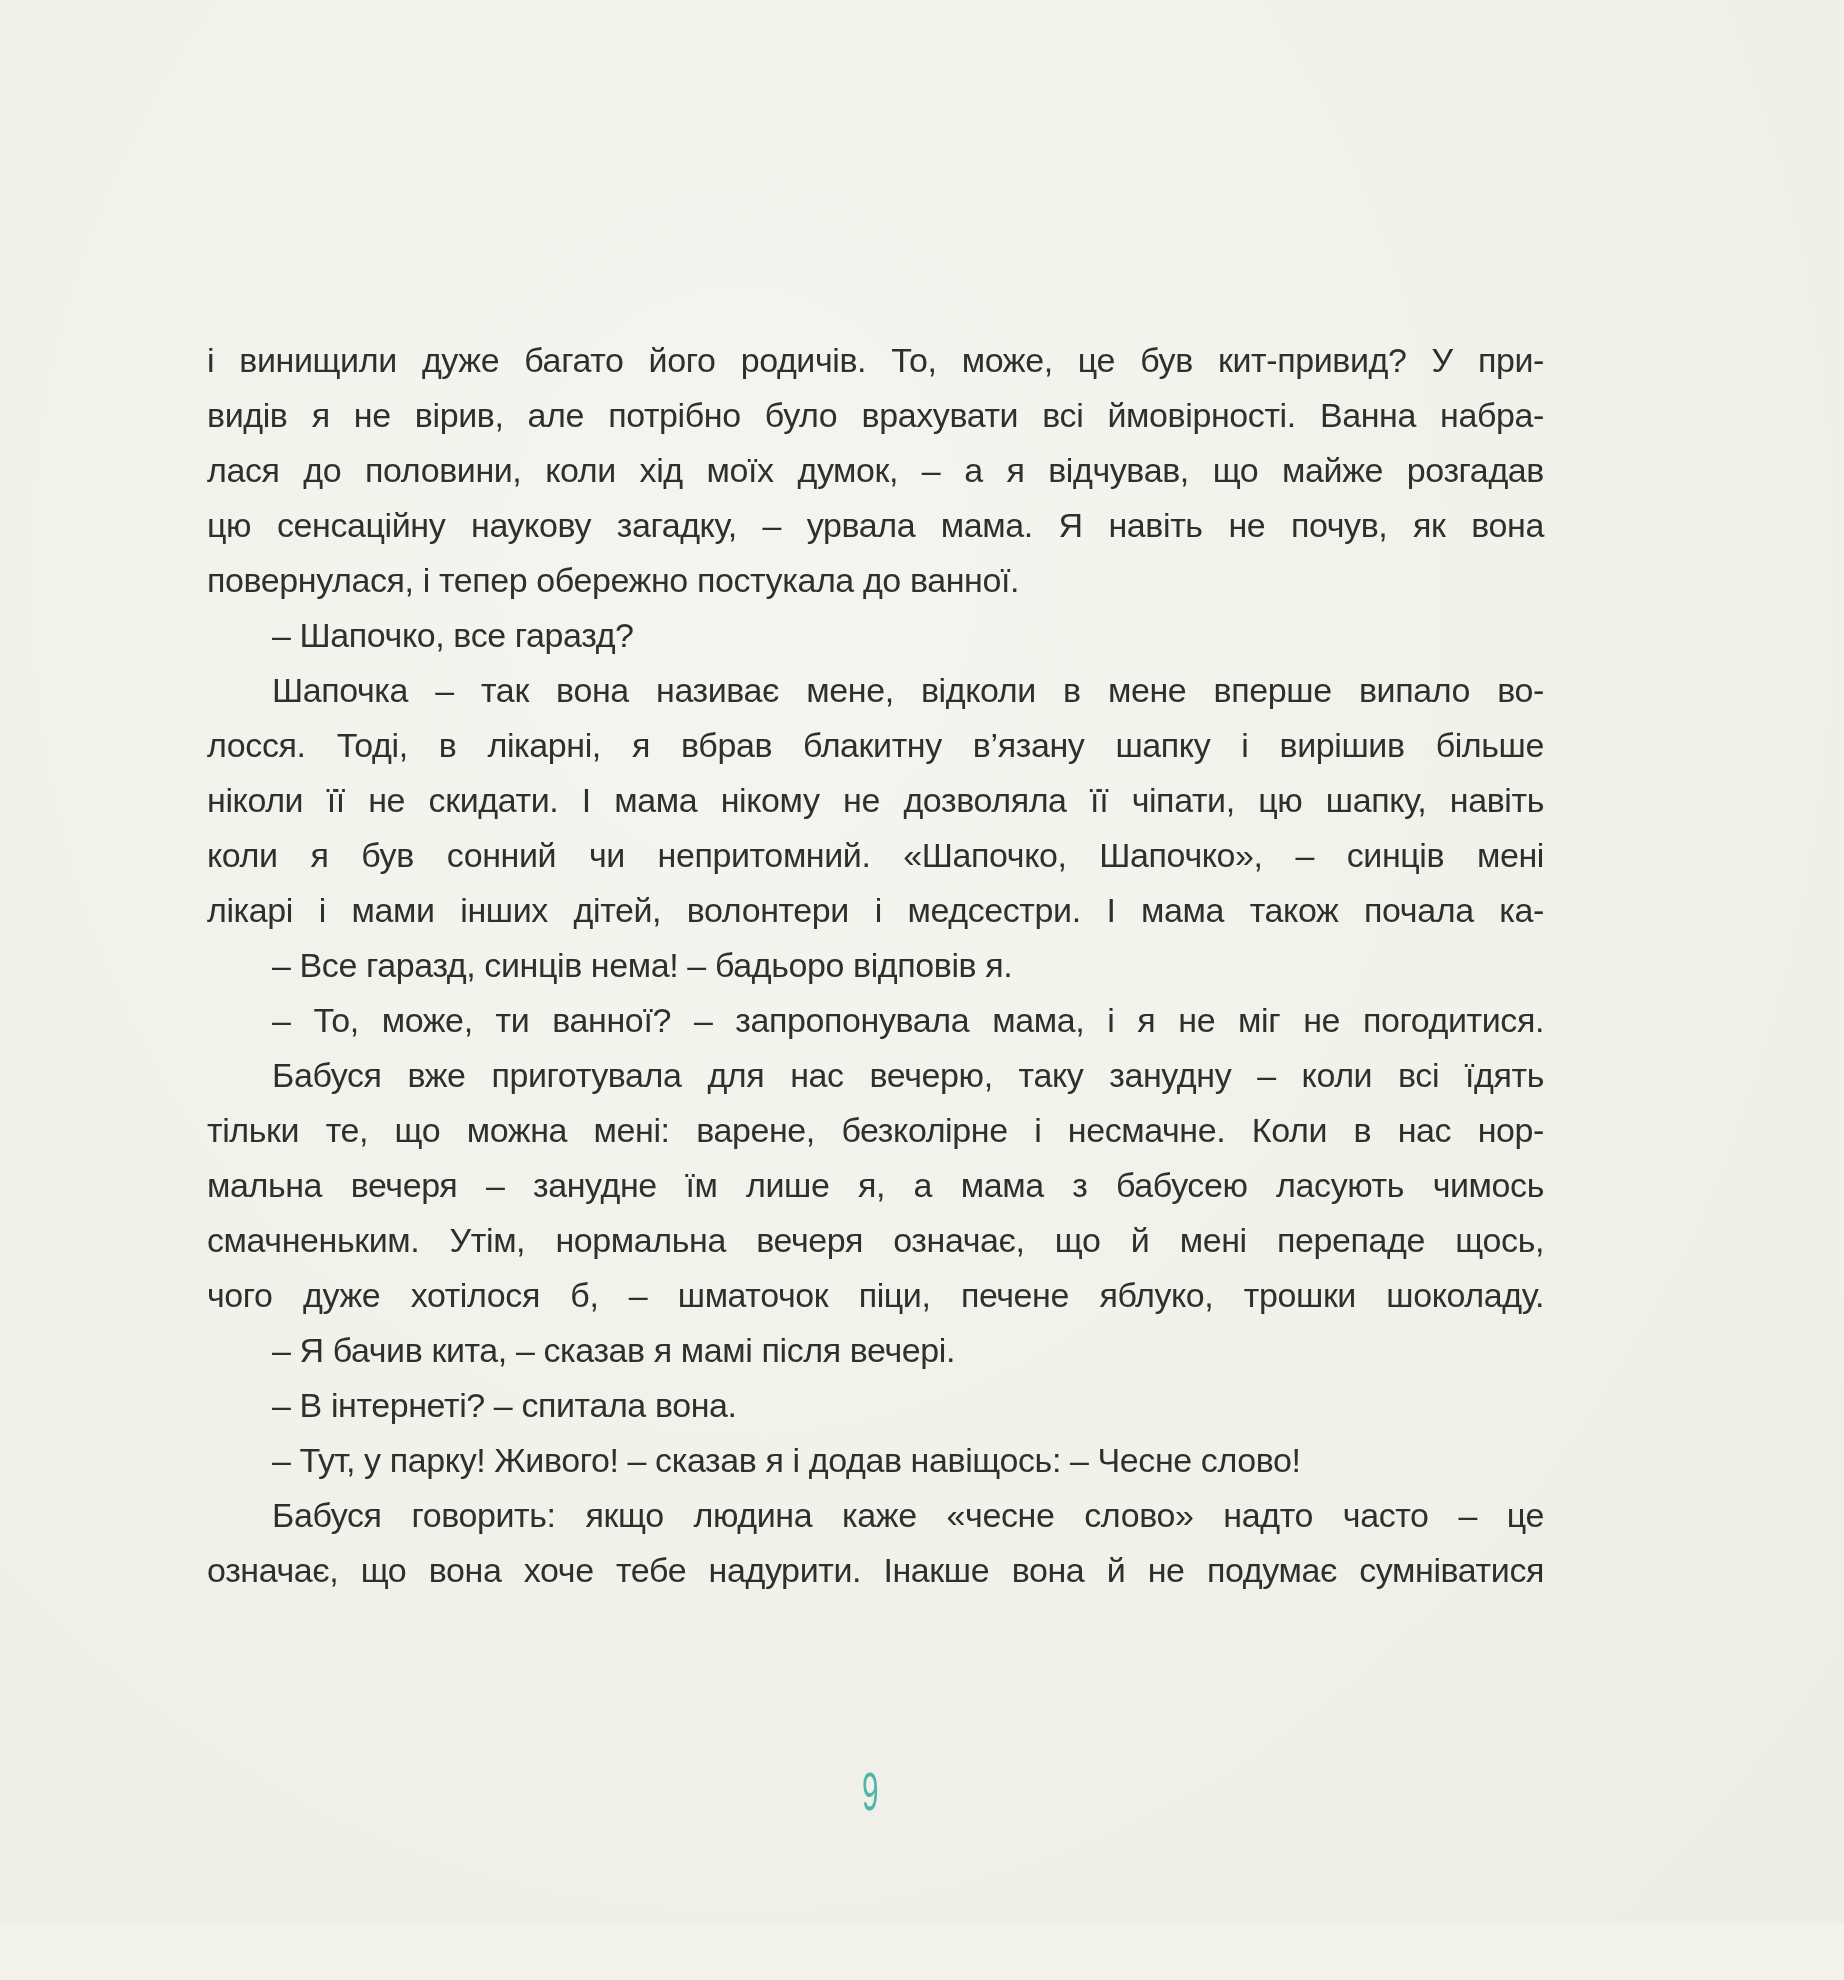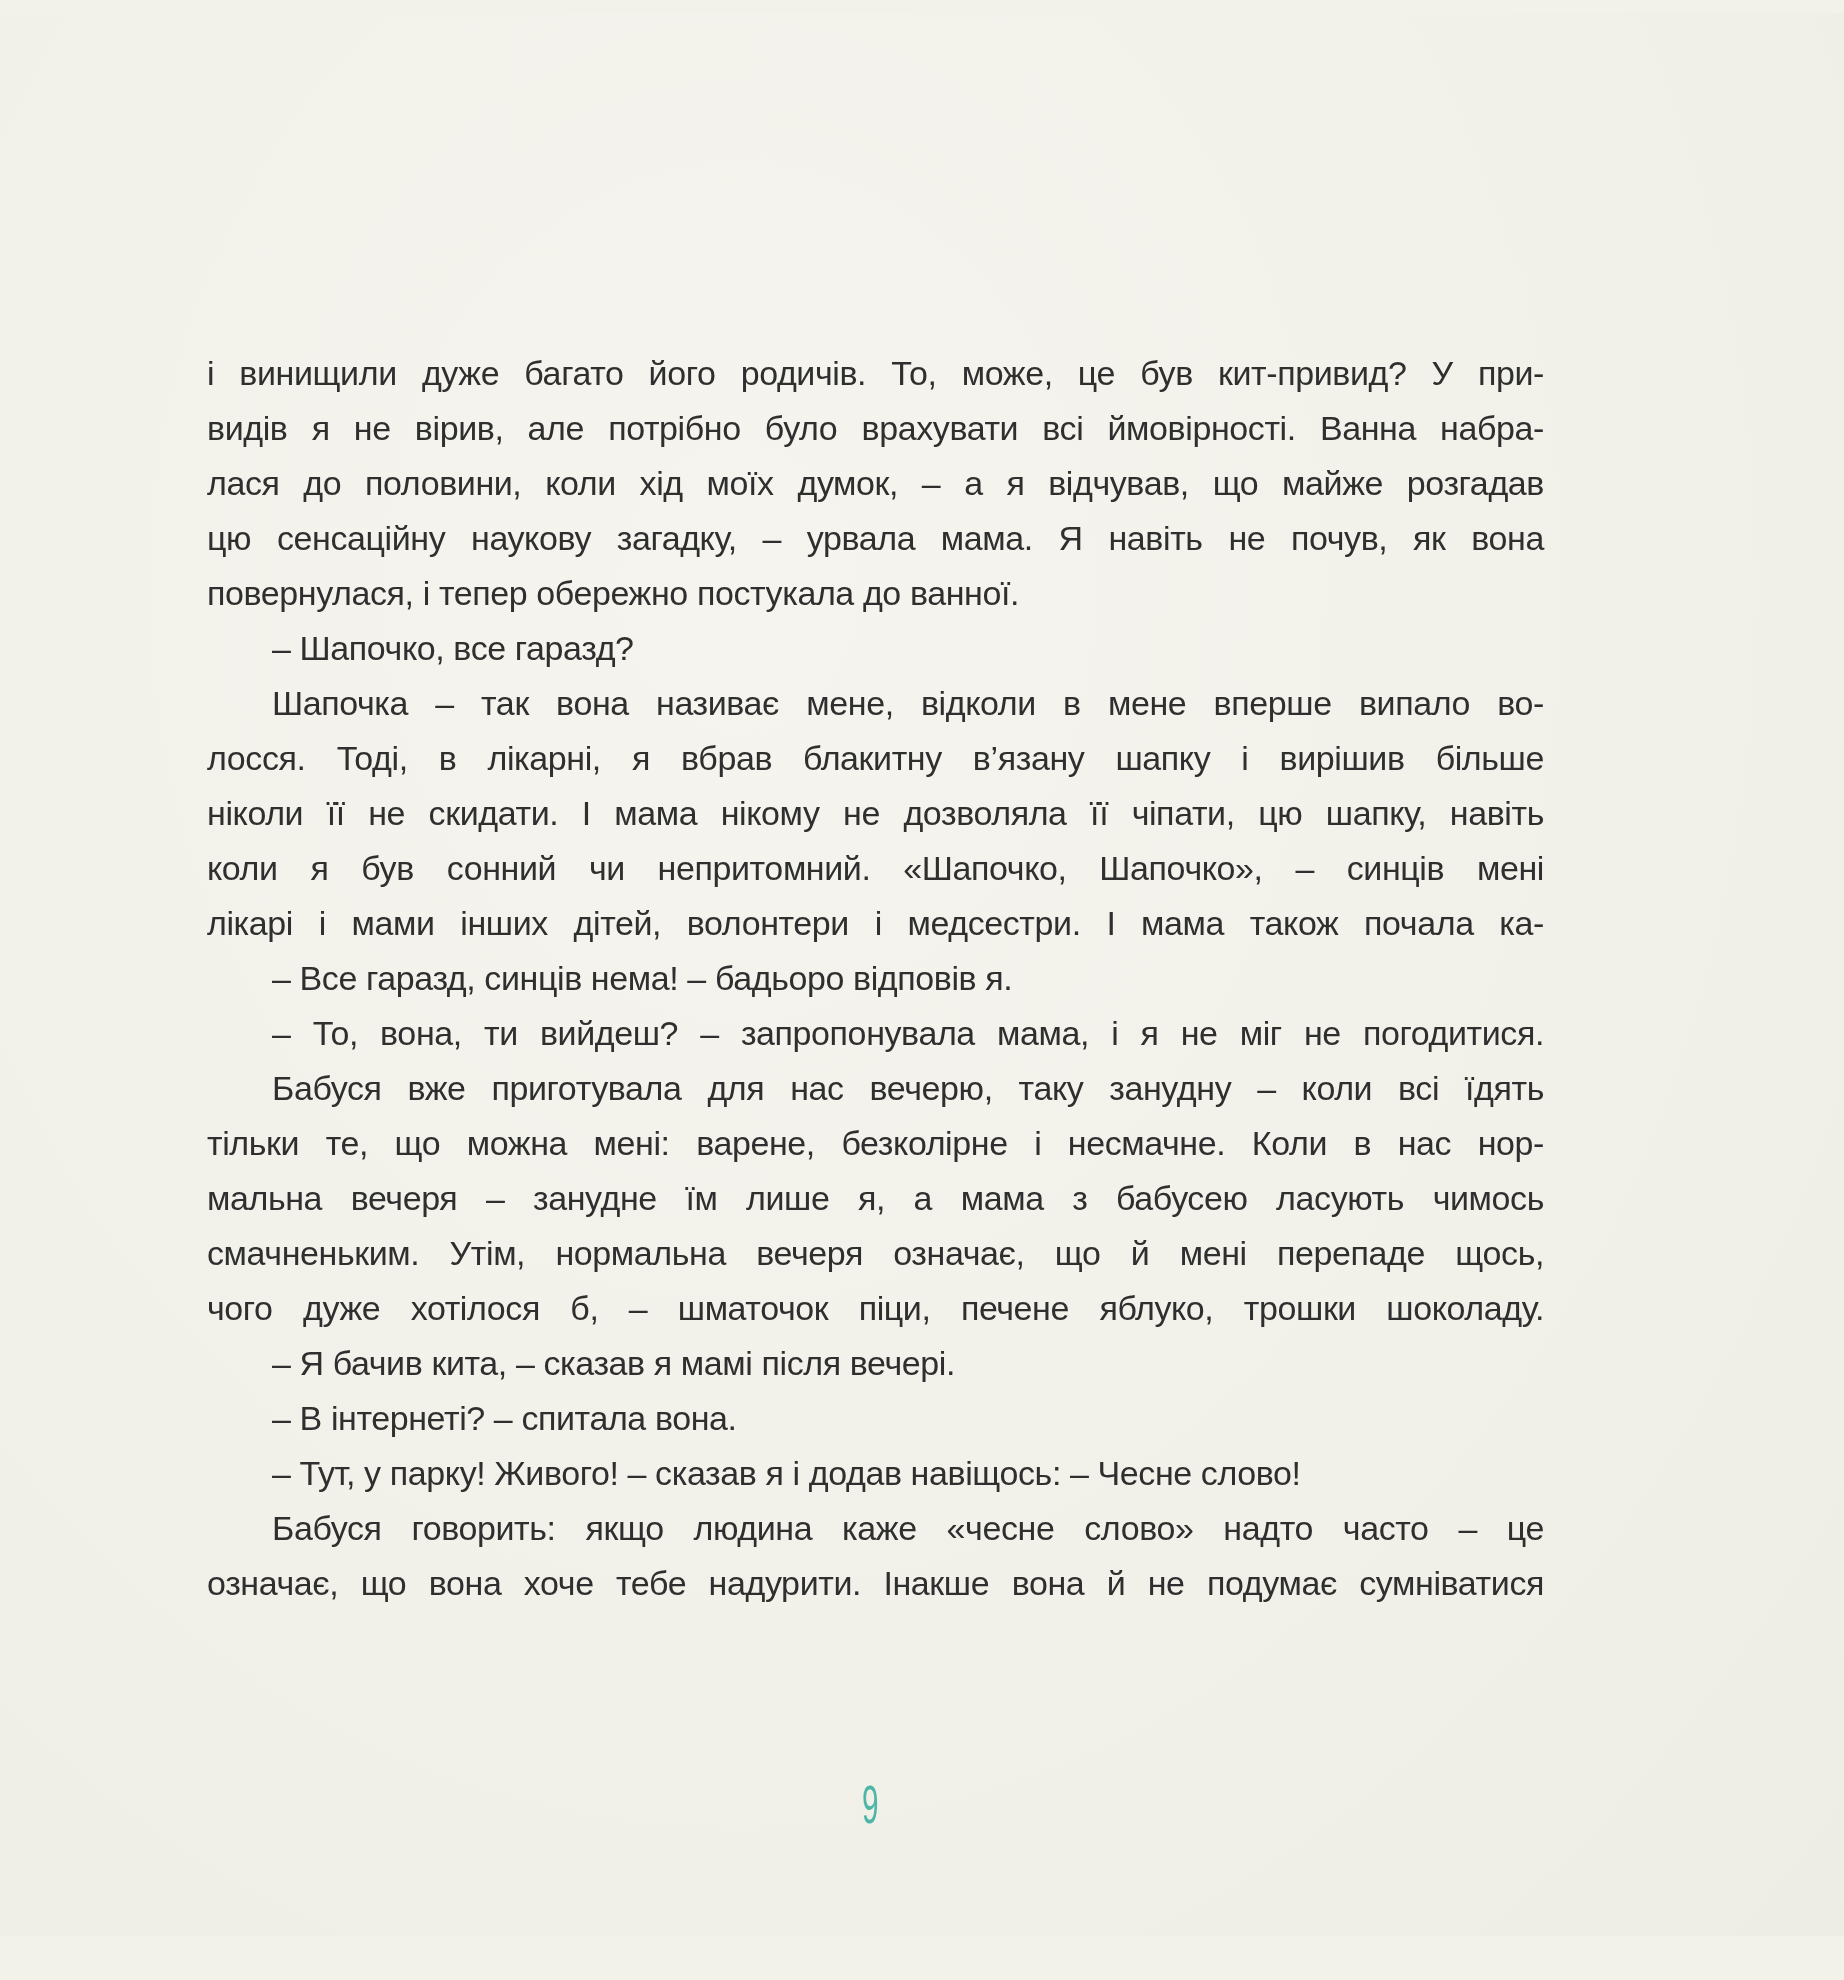--- a/index.html
+++ b/index.html
@@ -8,21 +8,21 @@
     }
     body {
       width: 1845px;
       height: 1981px;
       background: #f2f1ea;
       position: relative;
       overflow: hidden;
     }
     .page {
       position: absolute;
-      left: 0; top: 13px;
+      left: 0; top: 0;
       width: 1845px;
       height: 1923px;
       background: radial-gradient(ellipse at 40% 30%, #f5f4ee 0%, #f1f0e9 60%, #eeede5 100%);
     }
     .text-block {
       position: absolute;
       left: 207px;
       top: 333px;
       width: 1337px;
       font-family: "Liberation Sans", sans-serif;
@@ -66,21 +66,21 @@
     <span class="line">лася до половини, коли хід моїх думок, – а я відчував, що майже розгадав</span>
     <span class="line">цю сенсаційну наукову загадку, – урвала мама. Я навіть не почув, як вона</span>
     <span class="line last">повернулася, і тепер обережно постукала до ванної.</span>
     <span class="line indent last">– Шапочко, все гаразд?</span>
     <span class="line indent">Шапочка – так вона називає мене, відколи в мене вперше випало во-</span>
     <span class="line">лосся. Тоді, в лікарні, я вбрав блакитну в’язану шапку і вирішив більше</span>
     <span class="line">ніколи її не скидати. І мама нікому не дозволяла її чіпати, цю шапку, навіть</span>
     <span class="line">коли я був сонний чи непритомний. «Шапочко, Шапочко», – синців мені</span>
     <span class="line">лікарі і мами інших дітей, волонтери і медсестри. І мама також почала ка-</span>
     <span class="line indent last">– Все гаразд, синців нема! – бадьоро відповів я.</span>
-    <span class="line indent">– То, вона, ти вийдеш? – запропонувала мама, і я не міг не погодитися.</span>
+    <span class="line indent">– То, може, ти ванної? – запропонувала мама, і я не міг не погодитися.</span>
     <span class="line indent">Бабуся вже приготувала для нас вечерю, таку занудну – коли всі їдять</span>
     <span class="line">тільки те, що можна мені: варене, безколірне і несмачне. Коли в нас нор-</span>
     <span class="line">мальна вечеря – занудне їм лише я, а мама з бабусею ласують чимось</span>
     <span class="line">смачненьким. Утім, нормальна вечеря означає, що й мені перепаде щось,</span>
     <span class="line">чого дуже хотілося б, – шматочок піци, печене яблуко, трошки шоколаду.</span>
     <span class="line indent last">– Я бачив кита, – сказав я мамі після вечері.</span>
     <span class="line indent last">– В інтернеті? – спитала вона.</span>
     <span class="line indent last">– Тут, у парку! Живого! – сказав я і додав навіщось: – Чесне слово!</span>
     <span class="line indent">Бабуся говорить: якщо людина каже «чесне слово» надто часто – це</span>
     <span class="line">означає, що вона хоче тебе надурити. Інакше вона й не подумає сумніватися</span>

